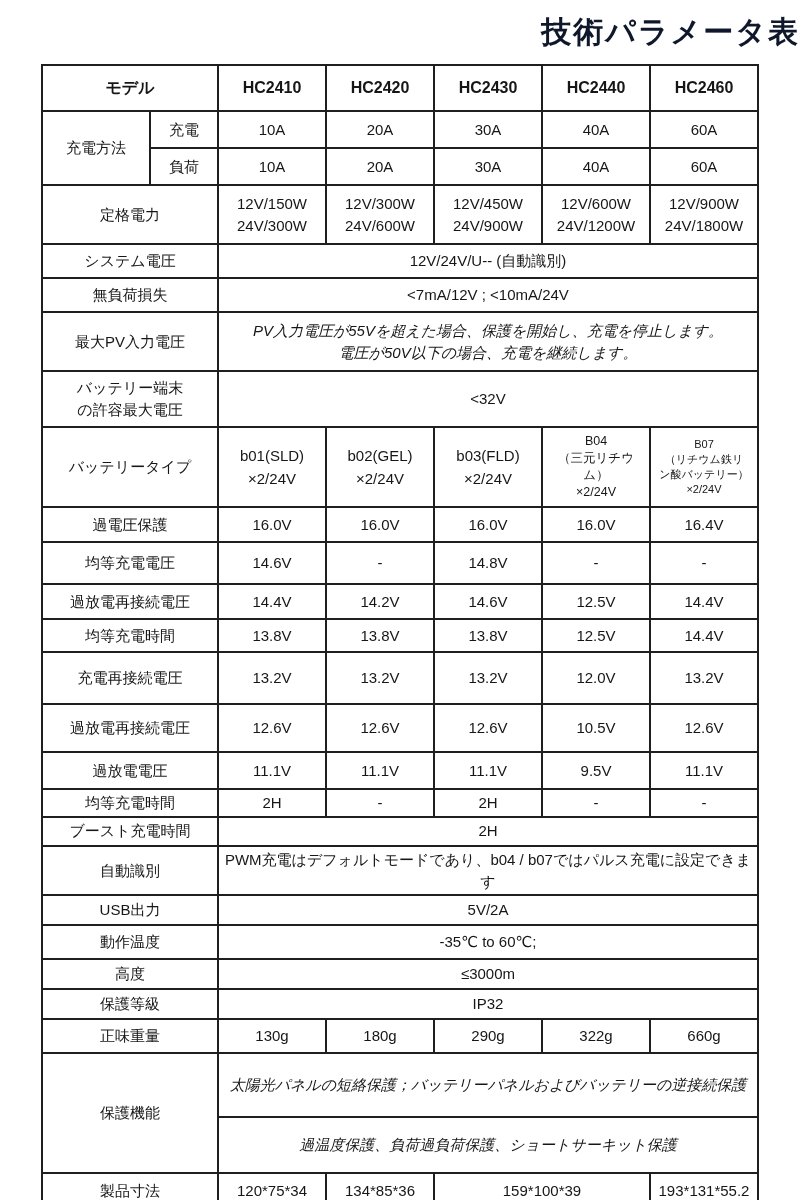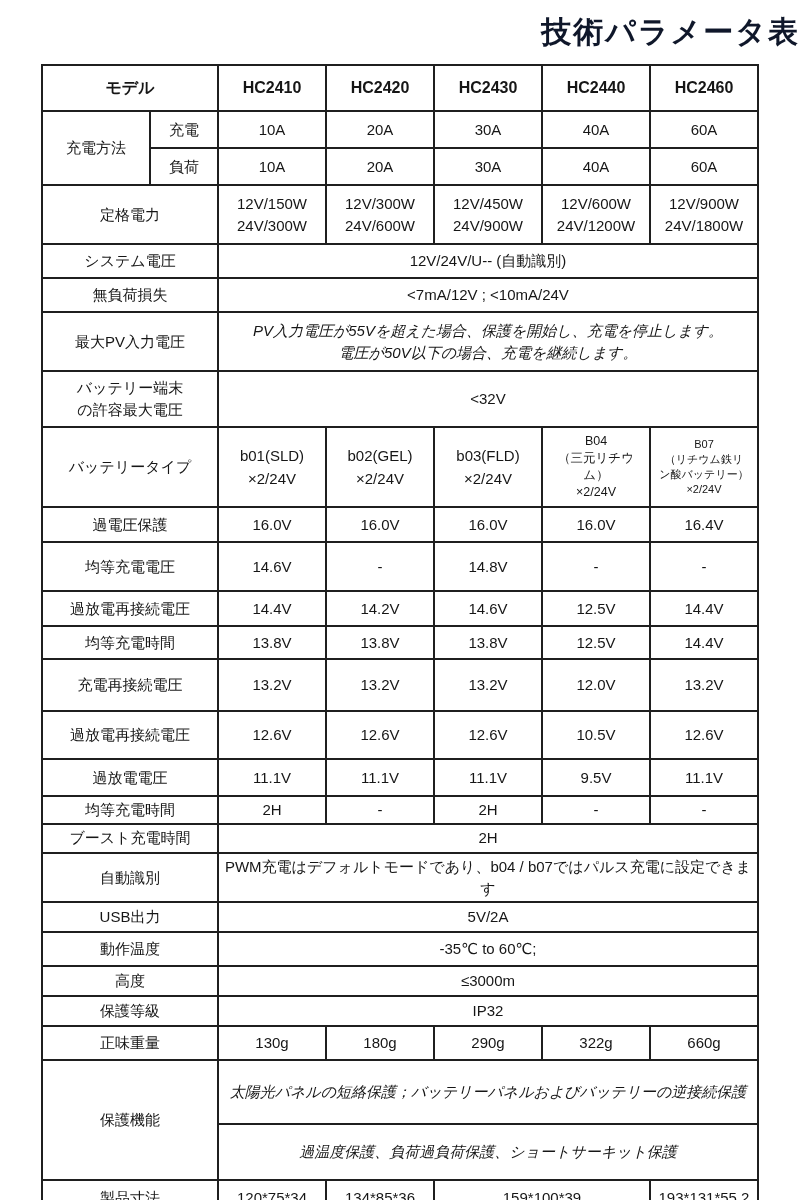--- a/index.html
+++ b/index.html
@@ -130,21 +130,21 @@
 
   <tr style="height:35px">
     <td colspan="2" class="lbl">過電圧保護</td>
     <td>16.0V</td>
     <td>16.0V</td>
     <td>16.0V</td>
     <td>16.0V</td>
     <td>16.4V</td>
   </tr>
 
-  <tr style="height:49px">
+  <tr style="height:42px">
     <td colspan="2" class="lbl">均等充電電圧</td>
     <td>14.6V</td>
     <td>-</td>
     <td>14.8V</td>
     <td>-</td>
     <td>-</td>
   </tr>
 
   <tr style="height:35px">
     <td colspan="2" class="lbl">過放電再接続電圧</td>

